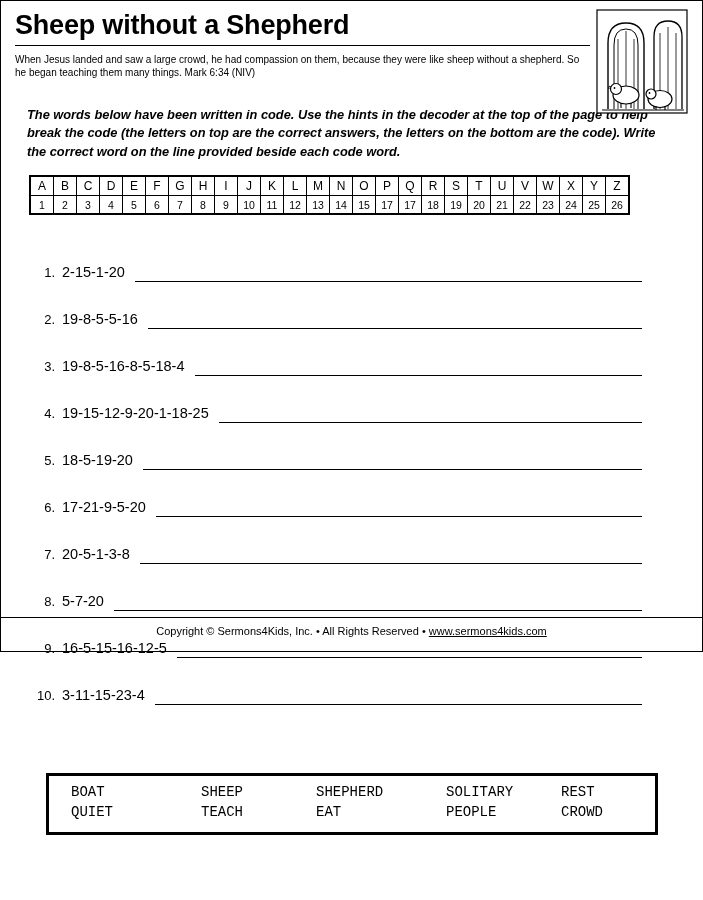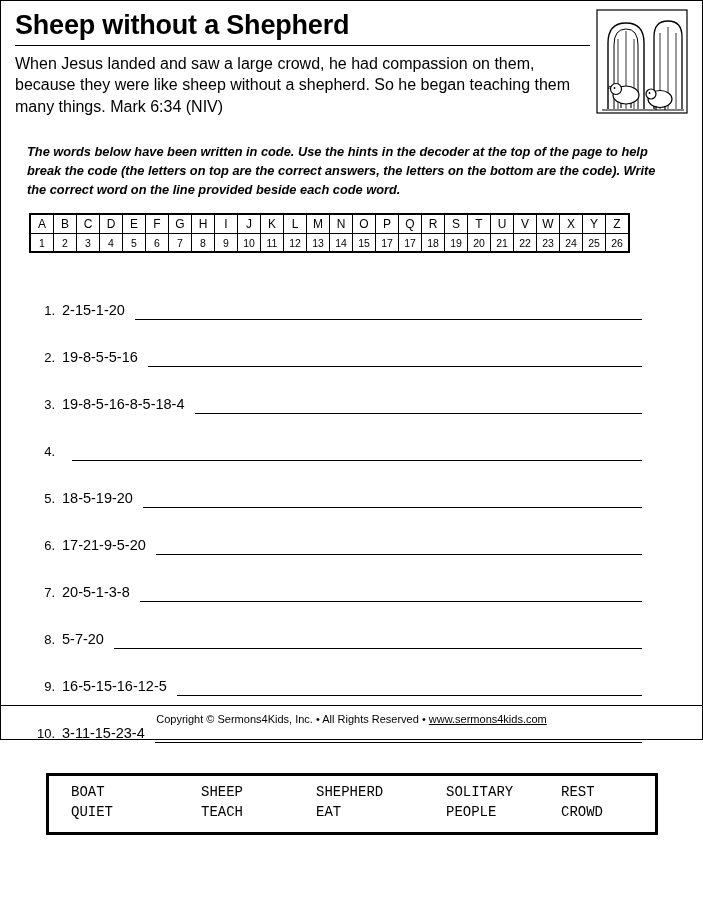--- a/index.html
+++ b/index.html
@@ -11,21 +11,21 @@
     height: 900px;
     background: #ffffff;
     font-family: "Liberation Sans", sans-serif;
     color: #000000;
     position: relative;
     overflow: hidden;
   }
   .page {
     position: relative;
     width: 703px;
-    height: 740px;
+    height: 652px;
     box-sizing: border-box;
     border: 1px solid #000;
   }
 
   
   .header {
     position: relative;
     padding: 8px 14px 0 14px;
   }
   .title {
@@ -34,21 +34,21 @@
     letter-spacing: -0.2px;
     margin: 2px 0 0 0;
     line-height: 1.1;
   }
   .title-rule {
     border-bottom: 1px solid #000;
     margin: 4px 0 7px 0;
     width: 575px;
   }
   .verse {
-    font-size: 16px;
+    font-size: 10px;
     line-height: 1.35;
     width: 575px;
     margin: 0;
   }
   .basedon {
     font-size: 12.5px;
     margin: 14px 0 0 0;
   }
 
   
@@ -290,20 +290,21 @@
     </div>
 
     <div class="puzzle-row">
       <div class="p-num">3.</div>
       <div class="p-code">19-8-5-16-8-5-18-4</div>
       <div class="p-line"></div>
     </div>
 
     <div class="puzzle-row">
       <div class="p-num">4.</div>
+      <div class="p-code">19-15-12-9-20-1-18-25</div>
       <div class="p-line"></div>
     </div>
 
     <div class="puzzle-row">
       <div class="p-num">5.</div>
       <div class="p-code">18-5-19-20</div>
       <div class="p-line"></div>
     </div>
 
     <div class="puzzle-row">

